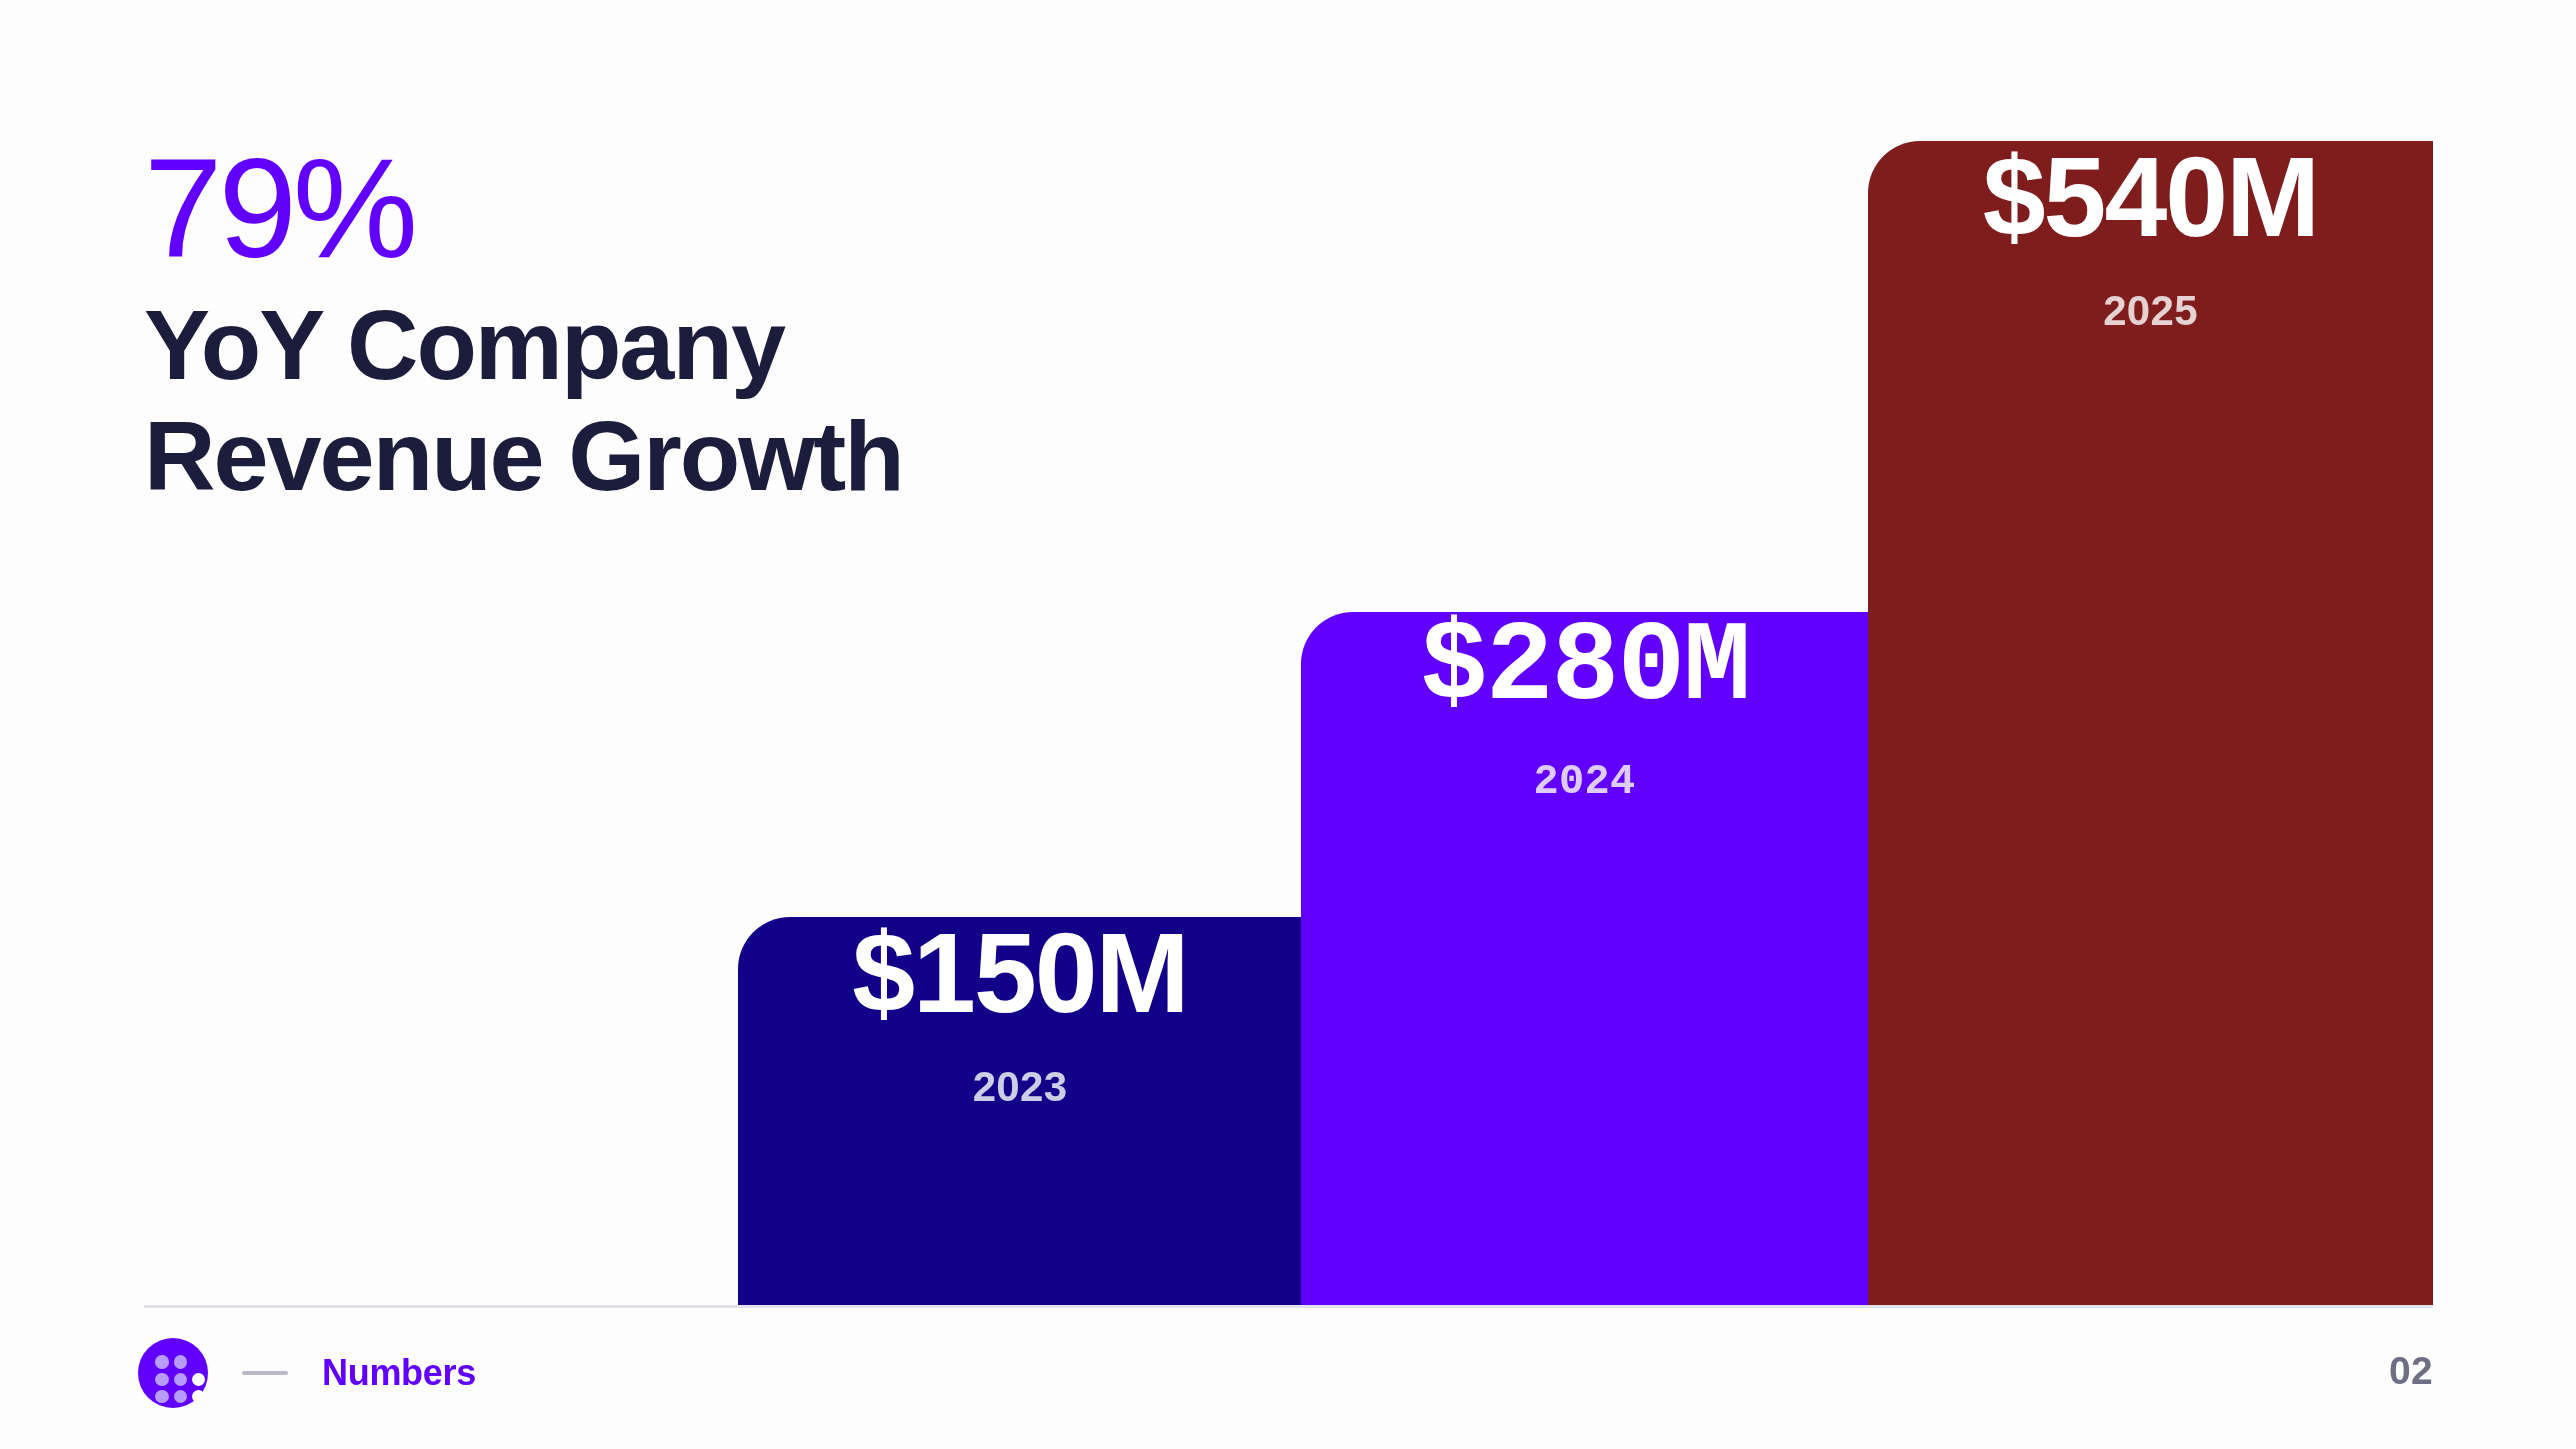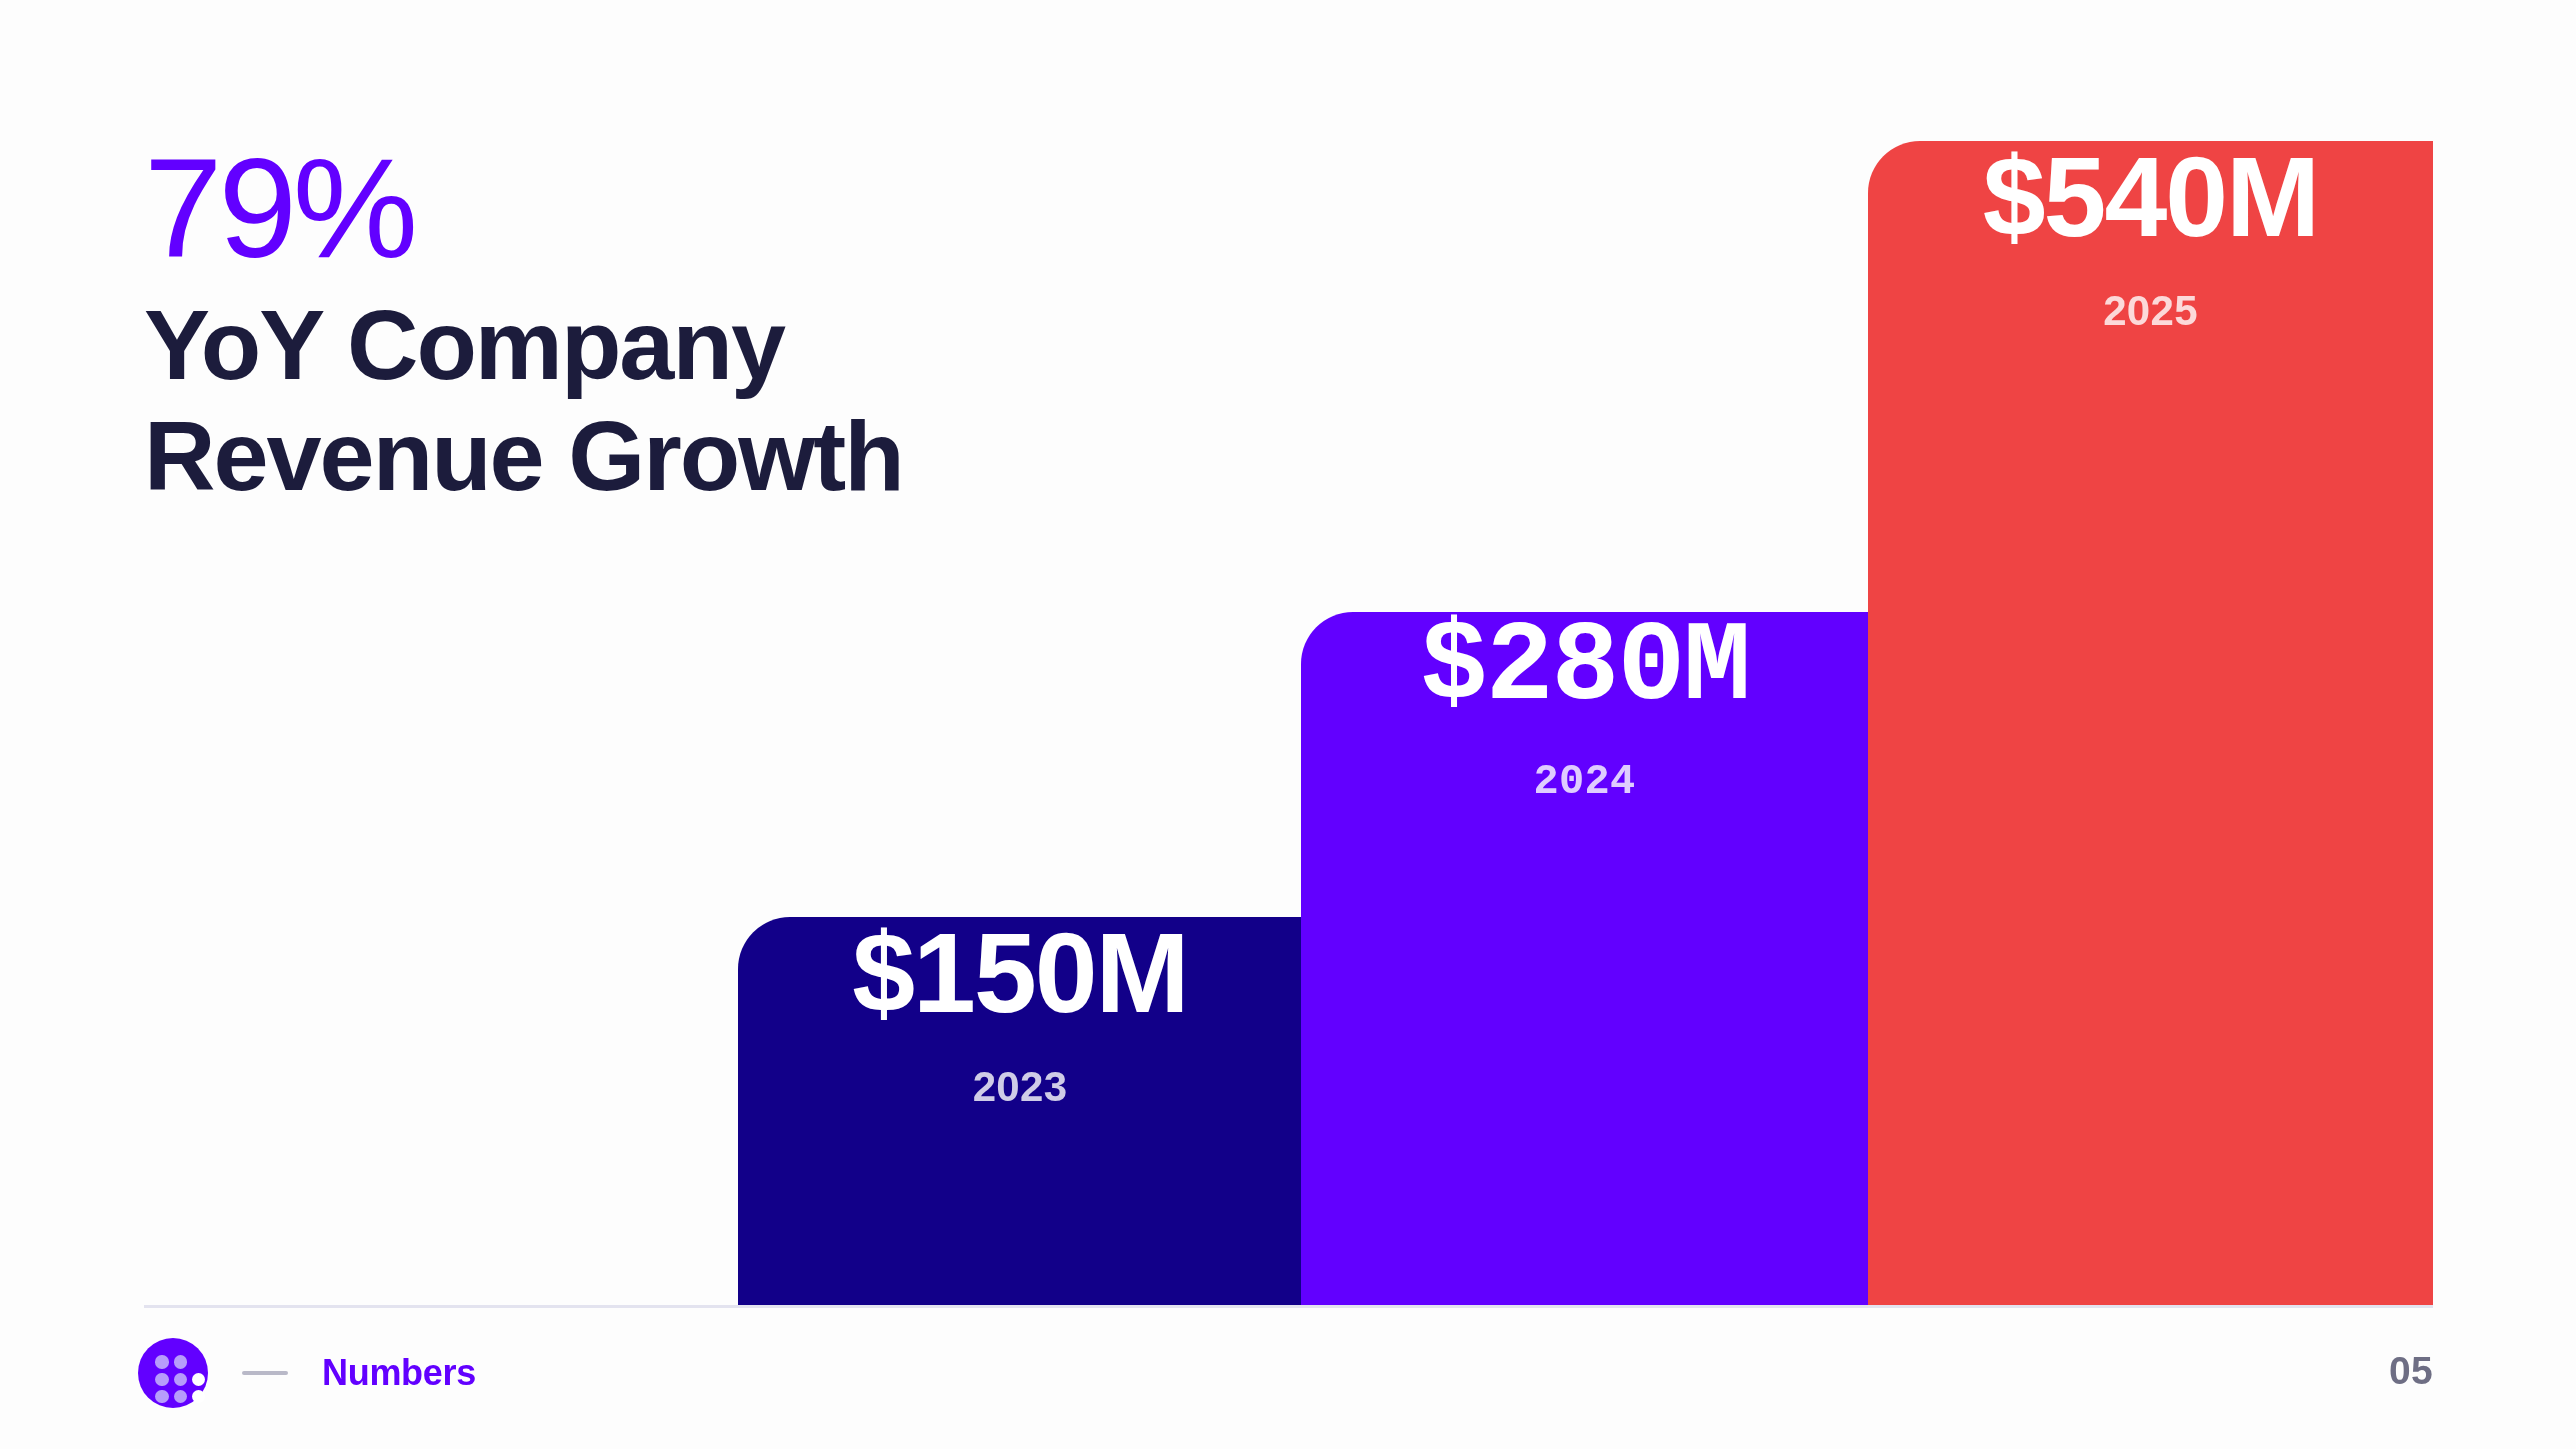--- a/index.html
+++ b/index.html
@@ -151,21 +151,21 @@
     <div class="bar" style="left:738px; width:564px; height:389px; background:#120089;">
       <div class="bar-value">$150M</div>
       <div class="bar-year">2023</div>
     </div>
 
     <div class="bar" style="left:1301px; width:567px; height:694px; background:#6200ff;font-family:Liberation Mono, monospace;">
       <div class="bar-value">$280M</div>
       <div class="bar-year">2024</div>
     </div>
 
-    <div class="bar" style="left:1868px; width:565px; height:1165px; background:#ef4444;">
+    <div class="bar" style="left:1868px; width:565px; height:1165px; background:#7f1d1d;">
       <div class="bar-value">$540M</div>
       <div class="bar-year">2025</div>
     </div>
 
   </div>
 
   <div id="headline">
     <div id="stat-percent">79%</div>
     <div id="headline-title">YoY Company
 Revenue Growth</div>
@@ -186,17 +186,17 @@
         <span class="d d-l" style="left:17.4px; top:52px;"></span>
         <span class="d d-l" style="left:36px; top:52px;"></span>
         <span class="d d-w" style="left:54px; top:52px;"></span>
       </div>
 
       <div id="footer-dash"></div>
 
       <div id="footer-label">Numbers</div>
     </div>
 
-    <div id="page-number">05</div>
+    <div id="page-number">02</div>
   </div>
 
 </div>
 
 
 </body></html>

